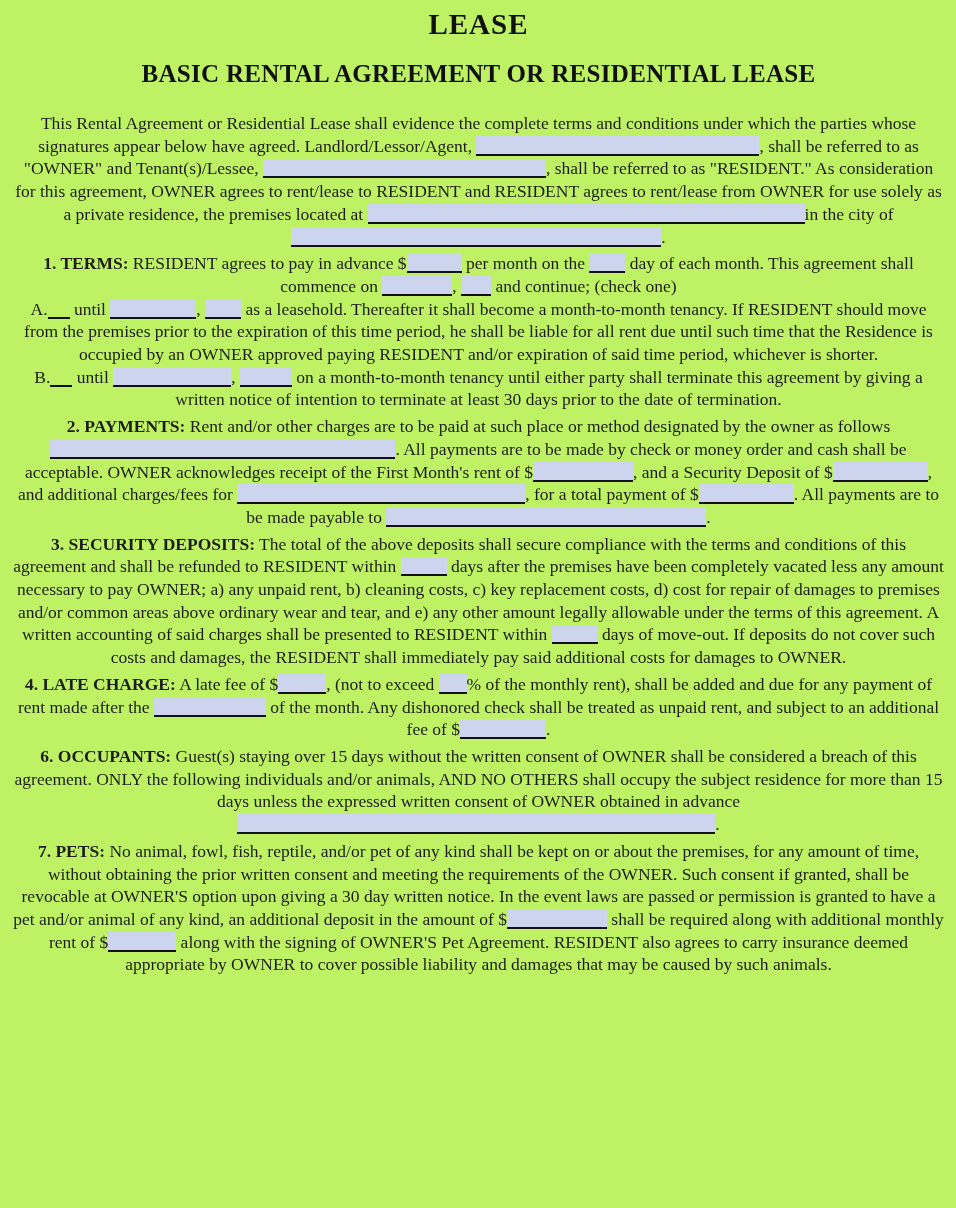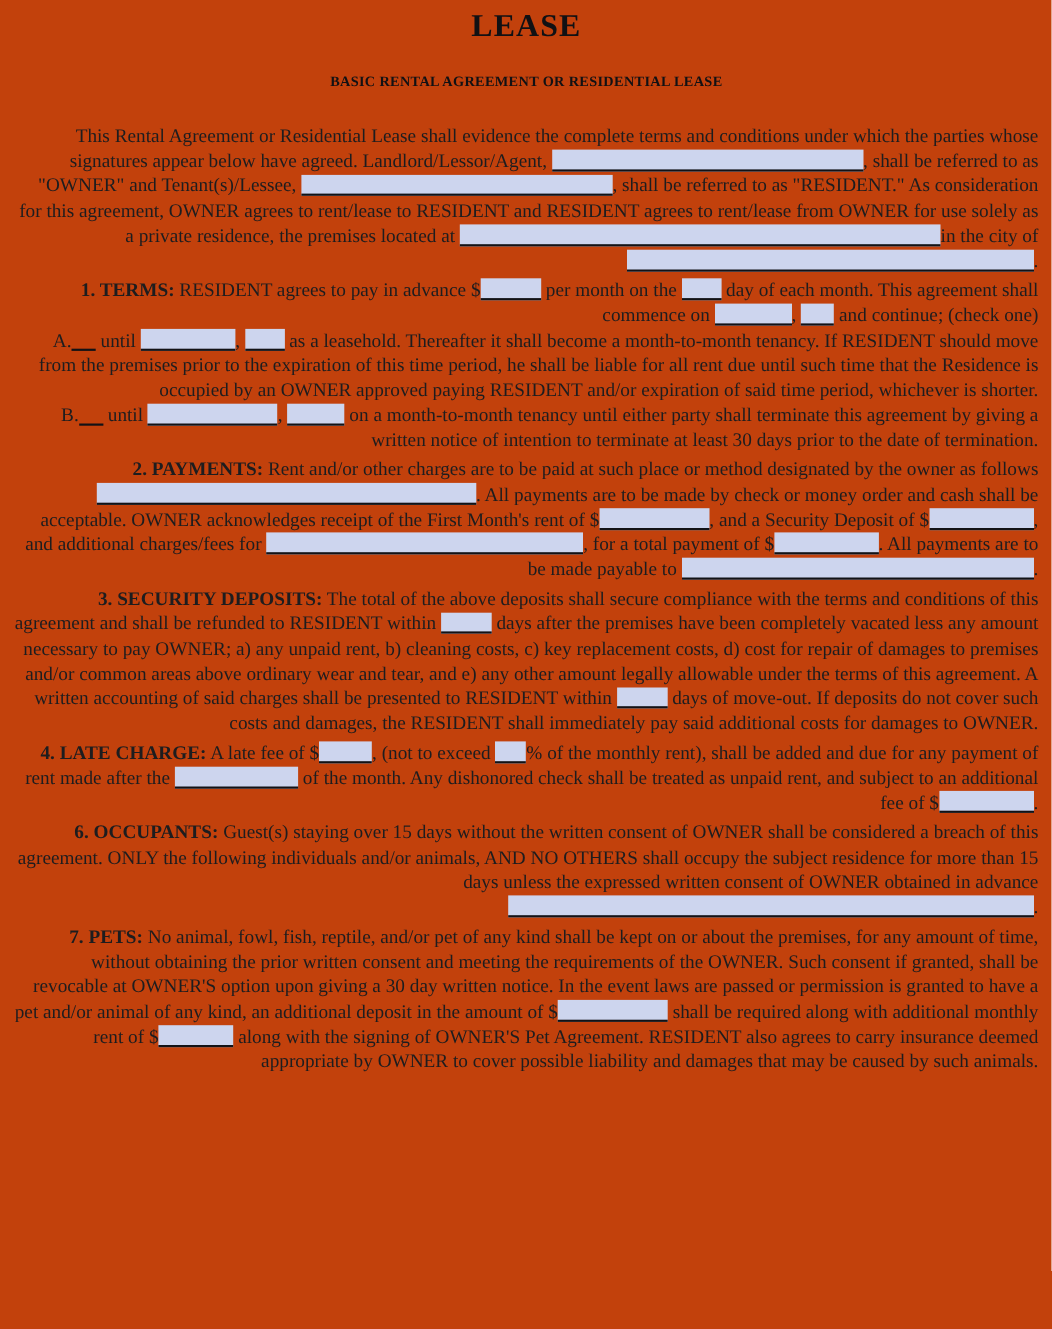--- a/index.html
+++ b/index.html
@@ -1,48 +1,48 @@
 <!DOCTYPE html>
 <html><head>
 <meta charset="utf-8">
 <style>
   html, body { margin: 0; padding: 0; background: #ffffff; }
   .page {
     width: 956px;
     height: 1208px;
     box-sizing: border-box;
-    background: #c2410c;
+    background: #bef264;
     padding: 6px 12px 0 13px;
     font-family: "Liberation Serif", "DejaVu Serif", serif;
     color: #1d1d1f;
     overflow: hidden;
   }
   h1.doc-title {
     margin: 0 0 20px 0;
     text-align: center;
     font-size: 29px;
     line-height: 36px;
     font-weight: bold;
     letter-spacing: 1px;
     color: #111114;
   }
   h2.doc-subtitle {
     margin: 0 0 26px 0;
     text-align: center;
-    font-size: 13px;
+    font-size: 25px;
     line-height: 24px;
     font-weight: bold;
     letter-spacing: 0.3px;
     color: #111114;
   }
   .doc-body p.para {
     margin: 0;
     font-size: 17.5px;
     line-height: 22.7px;
-    text-align: right;
+    text-align: center;
   }
   .doc-body p.para.gap { margin-top: 4px; }
   .bold { font-weight: bold; }
   .blank {
     display: inline-block;
     height: 1.02em;
     vertical-align: -4px;
     background: #cdd5ee;
     border-bottom: 2px solid #121216;
   }

